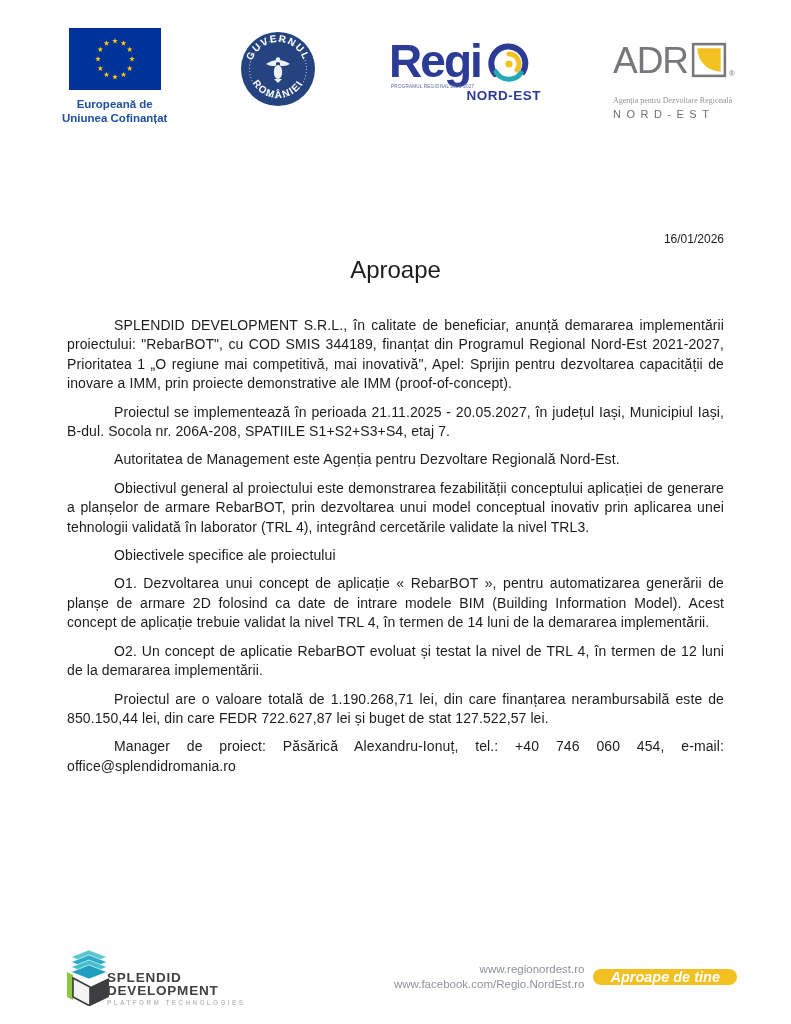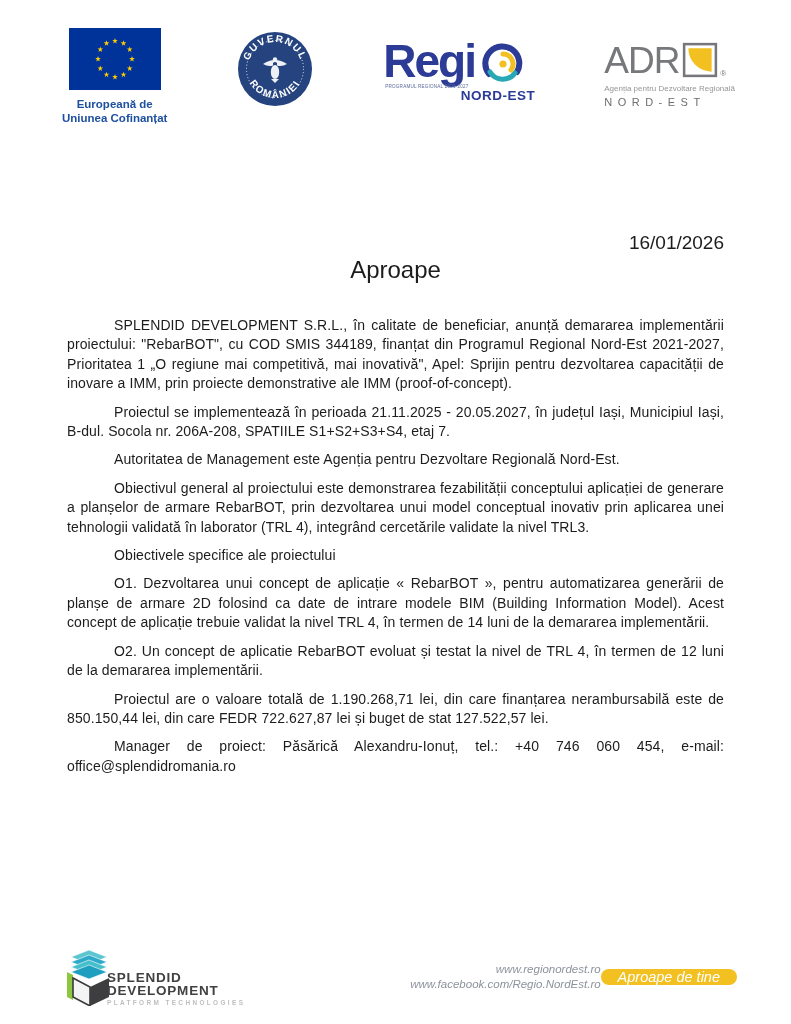--- a/index.html
+++ b/index.html
@@ -14,43 +14,43 @@
   .gov-block{margin-top:2px;}
   .regio-block{position:relative;width:152px;height:72px;margin-top:10px;}
   .regio-word{position:absolute;left:0;top:-4px;font-size:46px;font-weight:800;letter-spacing:-2px;color:#2b3b96;}
   .regio-o{position:absolute;left:98px;top:4px;}
   .regio-program{position:absolute;left:2px;top:46px;font-size:4.6px;color:#5a6a9a;letter-spacing:.2px;white-space:nowrap;}
   .regio-region{position:absolute;right:0;top:50px;font-size:13.5px;font-weight:800;color:#2b3b96;letter-spacing:.5px;}
   .adr-block{margin-top:14px;align-items:flex-start;}
   .adr-row{display:flex;align-items:flex-end;}
   .adr-word{font-size:37px;line-height:34px;color:#77787b;letter-spacing:-1px;}
   .adr-reg{font-size:8px;color:#77787b;margin-left:2px;}
-  .adr-sub{margin-top:6px;font-size:8px;color:#939598;}
+  .adr-sub{margin-top:18px;font-size:8px;color:#939598;font-family:Liberation Serif, serif;}
   .adr-region{margin-top:3px;font-size:11px;color:#6d6e71;letter-spacing:5.5px;}
   
   .doc-title{position:absolute;top:191px;left:0;right:0;text-align:center;font-size:27px;font-weight:800;letter-spacing:.5px;color:#111;}
-  .doc-date{position:absolute;top:232px;right:67px;font-size:19px;color:#1c1c1c;}
+  .doc-date{position:absolute;top:232px;right:67px;font-size:12px;color:#1c1c1c;}
   .doc-subtitle{position:absolute;top:256px;left:0;right:0;text-align:center;font-size:24px;font-weight:400;color:#1c1c1c;}
   
   .body-text{position:absolute;top:316px;left:67px;width:657px;}
   .body-text p{
     margin:0 0 9px 0;font-size:14px;line-height:19.4px;text-align:justify;
     text-indent:47px;letter-spacing:.1px;color:#1c1c1c;
   }
   
   .footer{position:absolute;top:948px;left:64px;right:54px;display:flex;justify-content:space-between;align-items:center;}
   .company{display:flex;align-items:flex-end;}
   .company-text{margin-left:-7px;margin-top:6px;}
   .company-l1,.company-l2{font-size:13.5px;font-weight:800;letter-spacing:.8px;color:#414042;line-height:12.5px;}
   .company-tagline{margin-top:2px;font-size:6.4px;letter-spacing:2.4px;color:#bcbec0;font-weight:bold;}
   .footer-right{display:flex;align-items:center;}
-  .footer-links{text-align:right;font-style:italic;font-size:11.5px;line-height:15px;color:#8d929c;}
+  .footer-links{text-align:right;font-size:11.5px;line-height:15px;color:#8d929c;margin-right:9px;}
   .footer-links a{color:#8d929c;text-decoration:none;}
   .badge{
-    background:#f2c021;color:#ffffff;font-weight:normal;font-style:italic;
+    background:#f2c021;color:#ffffff;font-weight:bold;font-style:italic;
     font-size:14.5px;padding:0 17px;border-radius:16px;white-space:nowrap;
   }
 </style>
 </head>
 <body>
 
 <div class="page">
 
   <div class="header">
 

